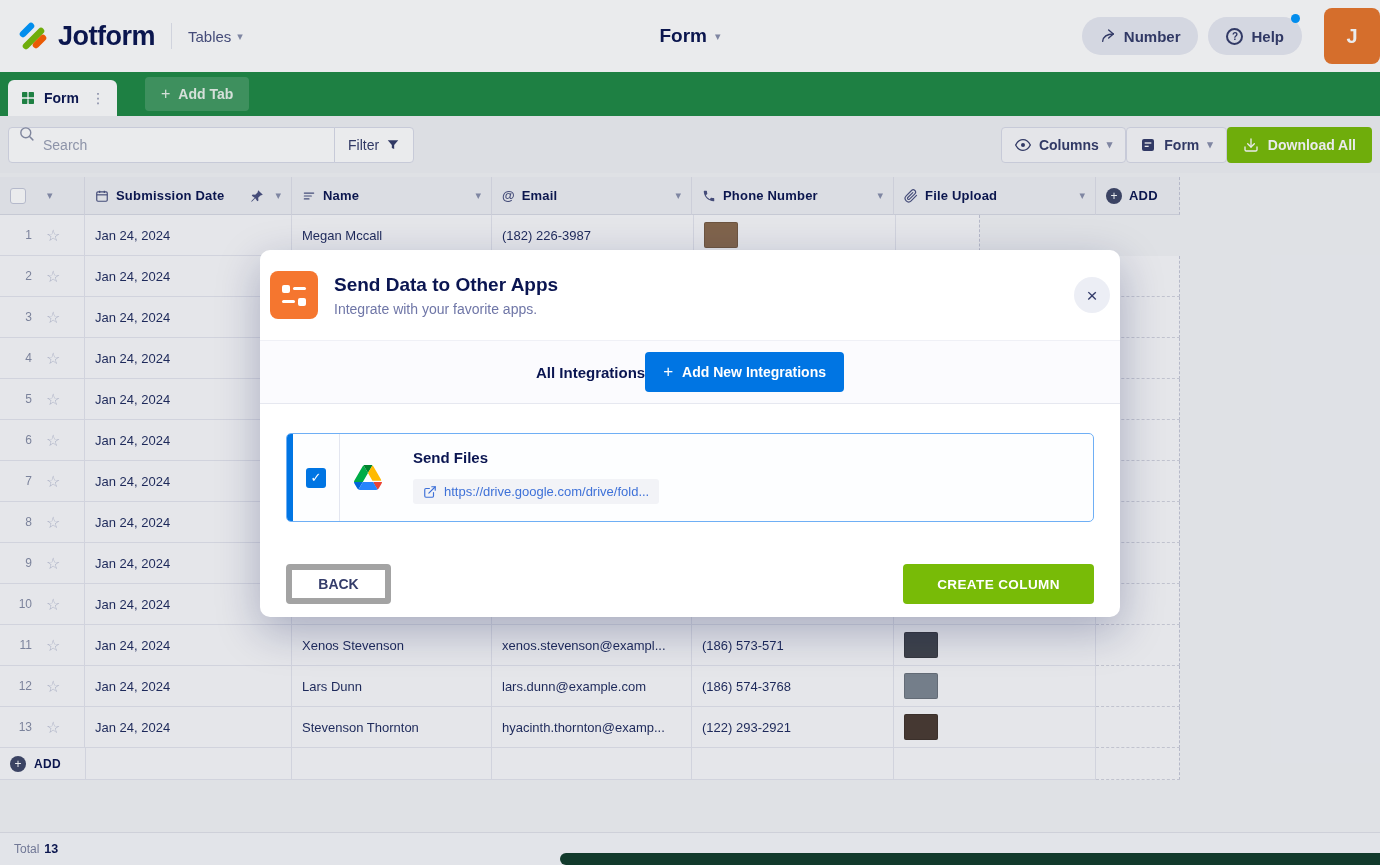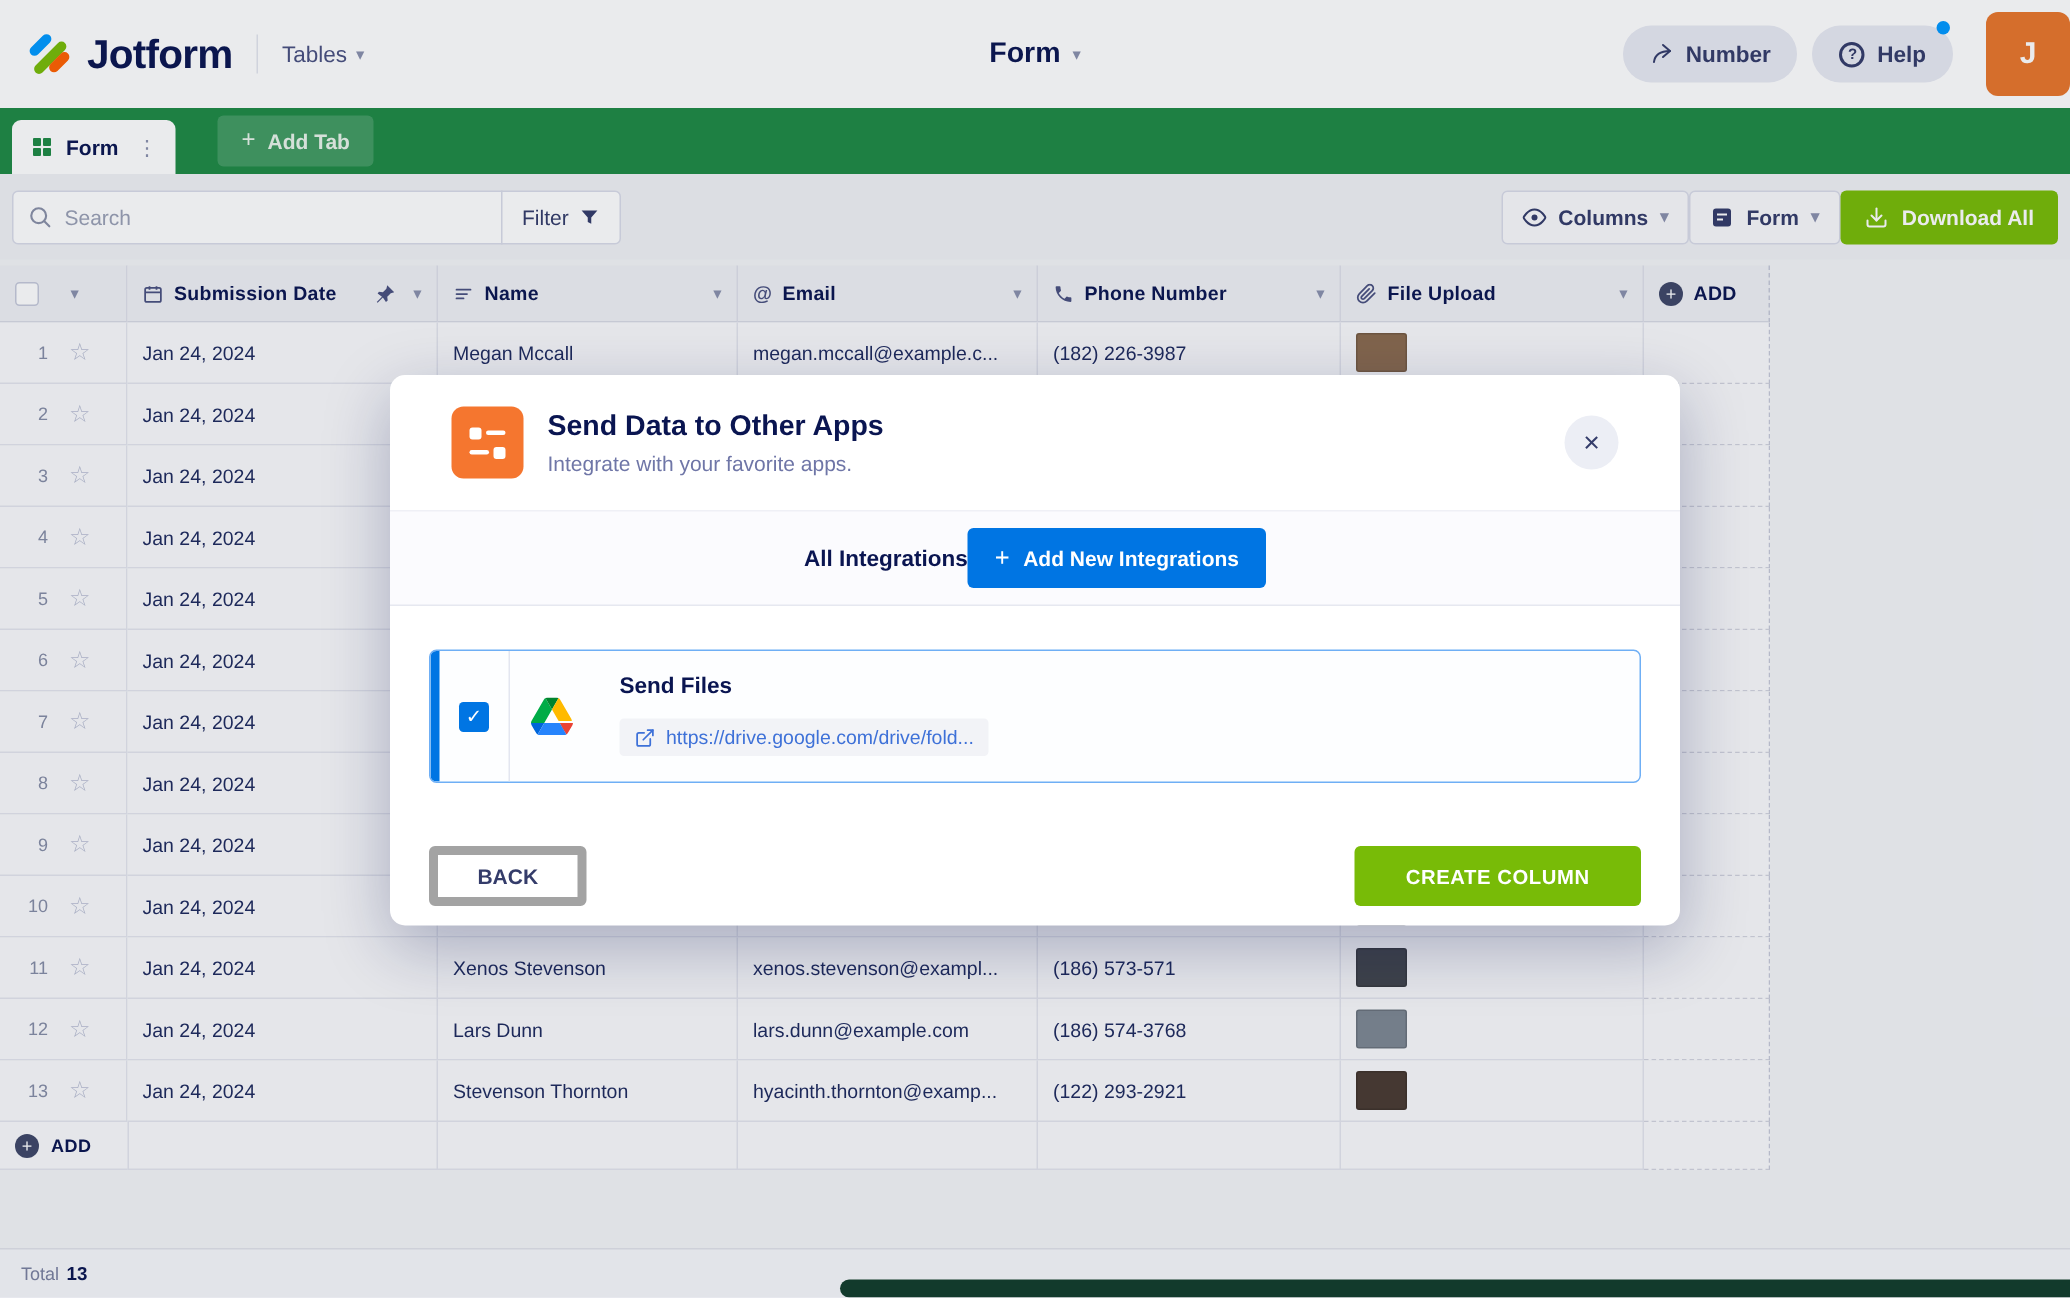--- a/index.html
+++ b/index.html
@@ -24,21 +24,21 @@
 
   
   .tab-bar { position:absolute; top:72px; left:0; right:0; height:44px; background:var(--green-bar,#1F8A45); display:flex; align-items:flex-end; padding-left:8px; }
   .tab { height:36px; background:#fff; border-radius:6px 6px 0 0; display:flex; align-items:center; gap:8px; padding:0 12px; cursor:pointer; }
   .tab-label { font-size:14px; font-weight:700; color:var(--brand-navy,#0A1551); }
   .tab-dots { font-size:14px; color:#8A90AD; margin-left:4px; cursor:pointer; }
   .add-tab { align-self:center; margin-left:28px; height:34px; border:none; border-radius:4px; background:rgba(255,255,255,0.16); color:#E8F3EA; font-family:inherit; font-size:14px; font-weight:600; display:flex; align-items:center; gap:8px; padding:0 16px; cursor:pointer; }
   .add-tab .plus { font-size:16px; font-weight:400; }
 
   
-  .toolbar { position:absolute; top:116px; left:0; right:0; height:57px; background:#F0F1F5; display:flex; align-items:center; padding:0 8px; }
+  .toolbar { position:absolute; top:116px; left:0; right:0; height:57px; background:#F0F1F5; display:flex; padding:0 8px; }
   .search-group { display:flex; align-items:center; position:relative; }
   .search-input { width:327px; height:36px; border:1px solid #D9DBE8; border-radius:4px 0 0 4px; background:#fff; padding:0 10px 0 34px; font-family:inherit; font-size:14px; color:#343C6A; outline:none; }
   .search-input::placeholder { color:#9AA0B5; }
   .search-icon-wrap { position:absolute; left:10px; top:9px; width:17px; height:17px; color:#8A90A8; }
   .filter-btn { height:36px; margin-left:-1px; border:1px solid #D9DBE8; border-radius:0 4px 4px 0; background:#fff; display:flex; align-items:center; gap:7px; padding:0 13px; font-family:inherit; font-size:14px; color:#343C6A; cursor:pointer; }
   .toolbar-right { margin-left:auto; display:flex; align-items:center; gap:0; }
   .tb-btn { height:36px; border:1px solid #D9DBE8; border-radius:4px; background:rgba(255,255,255,0.6); display:flex; align-items:center; gap:8px; padding:0 13px; font-family:inherit; font-size:14px; font-weight:600; color:#343C6A; cursor:pointer; }
   .download-btn { height:36px; border:none; border-radius:4px; background:var(--lime-green,#78BB07); color:#fff; font-family:inherit; font-size:14px; font-weight:700; display:flex; align-items:center; gap:9px; padding:0 16px; cursor:pointer; }
   .icon16 { width:16px; height:16px; flex:0 0 auto; }
   .icon14 { width:14px; height:14px; flex:0 0 auto; }
@@ -66,21 +66,21 @@
 
   
   .table-footer { position:absolute; left:0; right:0; bottom:0; height:33px; background:#F7F8FB; border-top:1px solid #E1E2EA; display:flex; align-items:center; gap:5px; padding-left:14px; }
   .total-label { font-size:12px; color:#7A81A0; }
   .total-value { font-size:12.5px; font-weight:800; color:var(--brand-navy,#0A1551); }
   .h-scrollbar { position:absolute; bottom:0; left:560px; right:0; height:12px; background:#123D2B; border-radius:7px 0 0 7px; cursor:grab; z-index:5; }
 
   
   .overlay { position:absolute; inset:0; background:rgba(24,29,58,0.09); z-index:60; }
   .modal { position:absolute; left:260px; top:250px; width:860px; height:367px; background:#fff; border-radius:10px; box-shadow:0 14px 44px rgba(10,21,81,.28); z-index:70; overflow:hidden; }
-  .modal-header { height:90px; display:flex; align-items:center; gap:16px; padding:0 41px; }
+  .modal-header { height:90px; display:flex; align-items:center; gap:16px; padding:0 10px; }
   .app-icon { width:48px; height:48px; border-radius:8px; background:var(--brand-orange,#F5762F); display:flex; align-items:center; justify-content:center; flex:0 0 auto; }
   .app-icon-glyph { width:24px; display:flex; flex-direction:column; gap:5px; }
   .glyph-row { display:flex; align-items:center; gap:3px; }
   .knob { width:8px; height:8px; background:#fff; border-radius:2px; }
   .bar { height:3px; background:#fff; border-radius:2px; flex:1; }
   .modal-titles { display:flex; flex-direction:column; gap:5px; }
   .modal-title { font-size:19px; font-weight:700; color:var(--brand-navy,#0A1551); }
   .modal-subtitle { font-size:14px; color:#6F76A7; }
   .modal-close { margin-left:auto; width:36px; height:36px; border-radius:50%; border:none; background:#ECEEF5; color:#343C6A; font-size:19px; line-height:1; display:flex; align-items:center; justify-content:center; cursor:pointer; font-family:inherit; }
   .modal-subbar { height:64px; background:#FBFBFE; border-top:1px solid #EFF0F6; border-bottom:1px solid #E6E8F0; display:flex; align-items:center; justify-content:center; padding:0 24px; }
@@ -264,23 +264,20 @@
     <div class="cell col-sel">
       <span class="rownum">1</span>
       <span class="star">☆</span>
     </div>
     <div class="cell col-date">
             <span class="cell-text">Jan 24, 2024</span>
           </div>
     <div class="cell col-name">
             <span class="cell-text">Megan Mccall</span>
           </div>
-    <div class="cell col-email">
-            <span class="cell-text">megan.mccall@example.c...</span>
-          </div>
     <div class="cell col-phone">
             <span class="cell-text">(182) 226-3987</span>
           </div>
     <div class="cell col-file">
             <span class="thumb" style="background: rgb(139, 107, 79);"></span>
           </div>
     <div class="cell col-add"></div>
   </div>
 
   <div class="trow">

